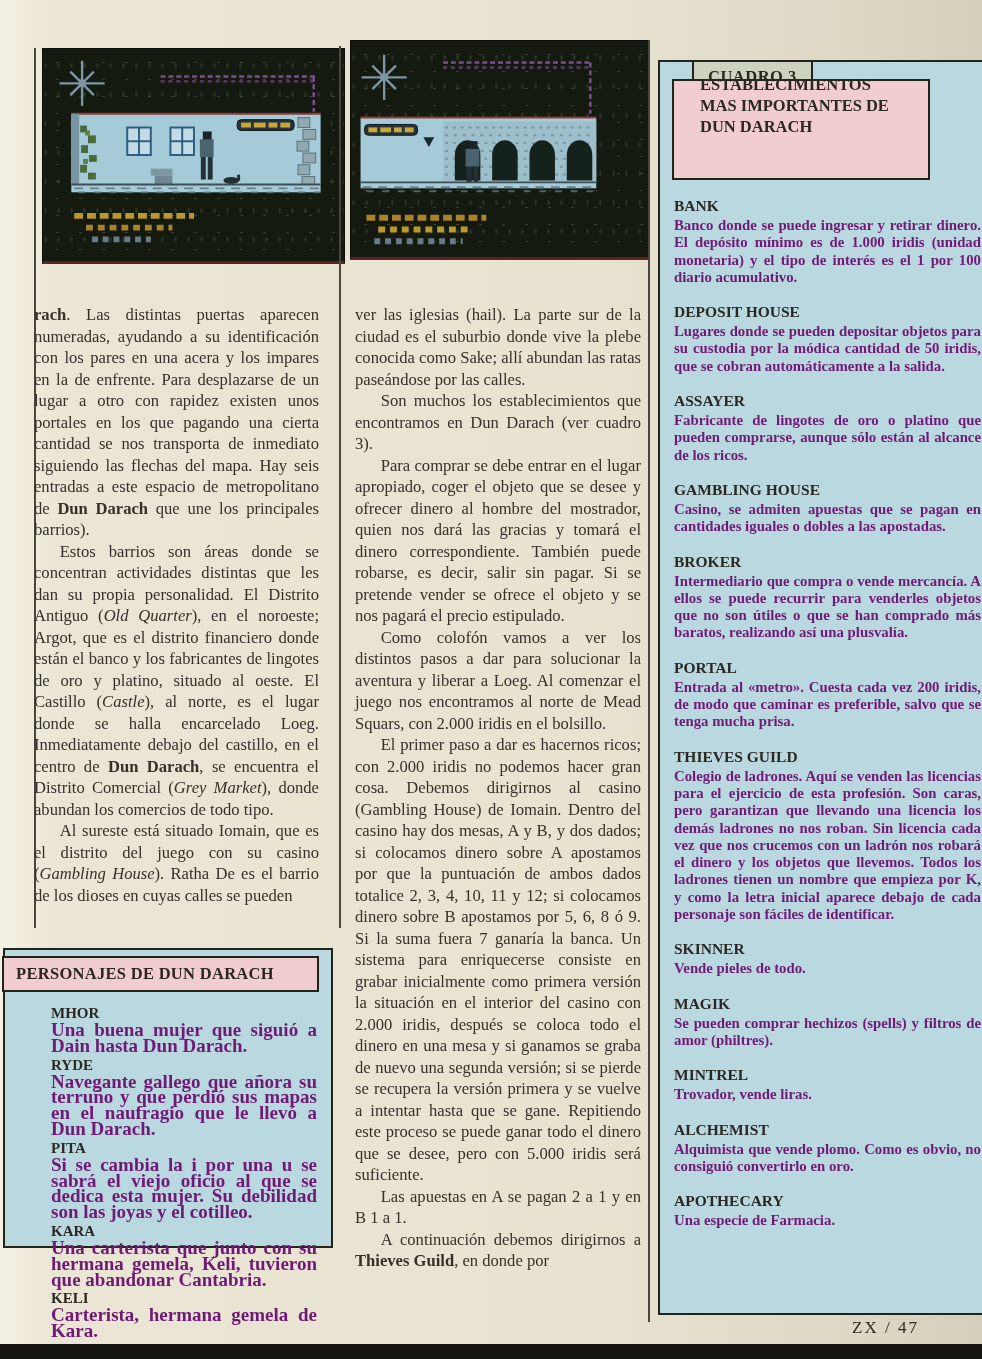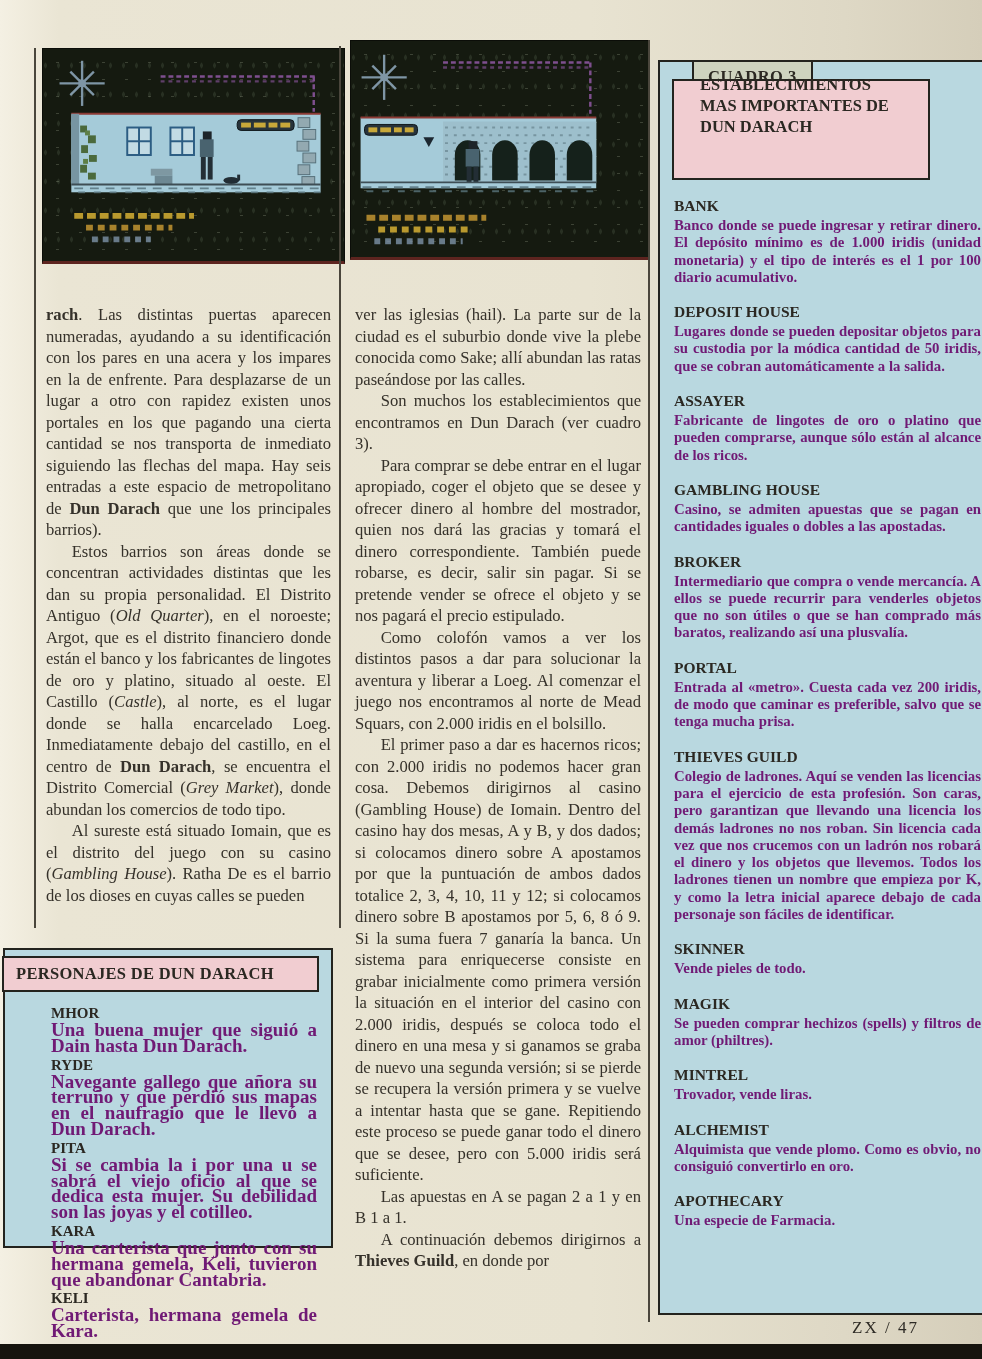--- a/index.html
+++ b/index.html
@@ -21,21 +21,21 @@
   .photo svg{position:absolute;inset:0;width:100%;height:100%;}
   #photo1{left:42px;top:48px;width:303px;height:216px;}
   #photo2{left:350px;top:40px;width:300px;height:220px;}
   
   .vrule{position:absolute;width:2px;background:#4a463c;}
   #rule-a{left:34px;top:48px;height:880px;}
   #rule-b{left:339px;top:46px;height:882px;}
   #rule-c{left:648px;top:40px;height:1282px;}
   
   .col{position:absolute;}
-  #col-left{left:46px;top:304px;width:285px;font-family:Liberation Serif, serif;}
+  #col-left{left:34px;top:304px;width:285px;font-family:Liberation Serif, serif;}
   #col-middle{left:355px;top:304px;width:286px;}
   .col p{margin:0;text-align:justify;font-size:16.6px;line-height:21.5px;}
   .col p + p{text-indent:1.55em;}
   
   #cuadro3{position:absolute;left:658px;top:60px;width:340px;height:1255px;
     background:#b9d8e0;border:2px solid #23231e;}
   #cuadro3-label{position:absolute;left:32px;top:-2px;padding:5px 14px;background:#ced3bf;
     border:2px solid #23231e;font-weight:bold;font-size:16.5px;letter-spacing:.5px;color:#2b2822;}
   #cuadro3-pink{position:absolute;left:12px;top:17px;width:258px;height:101px;background:#f1cdd1;
     border:2px solid #23231e;}

